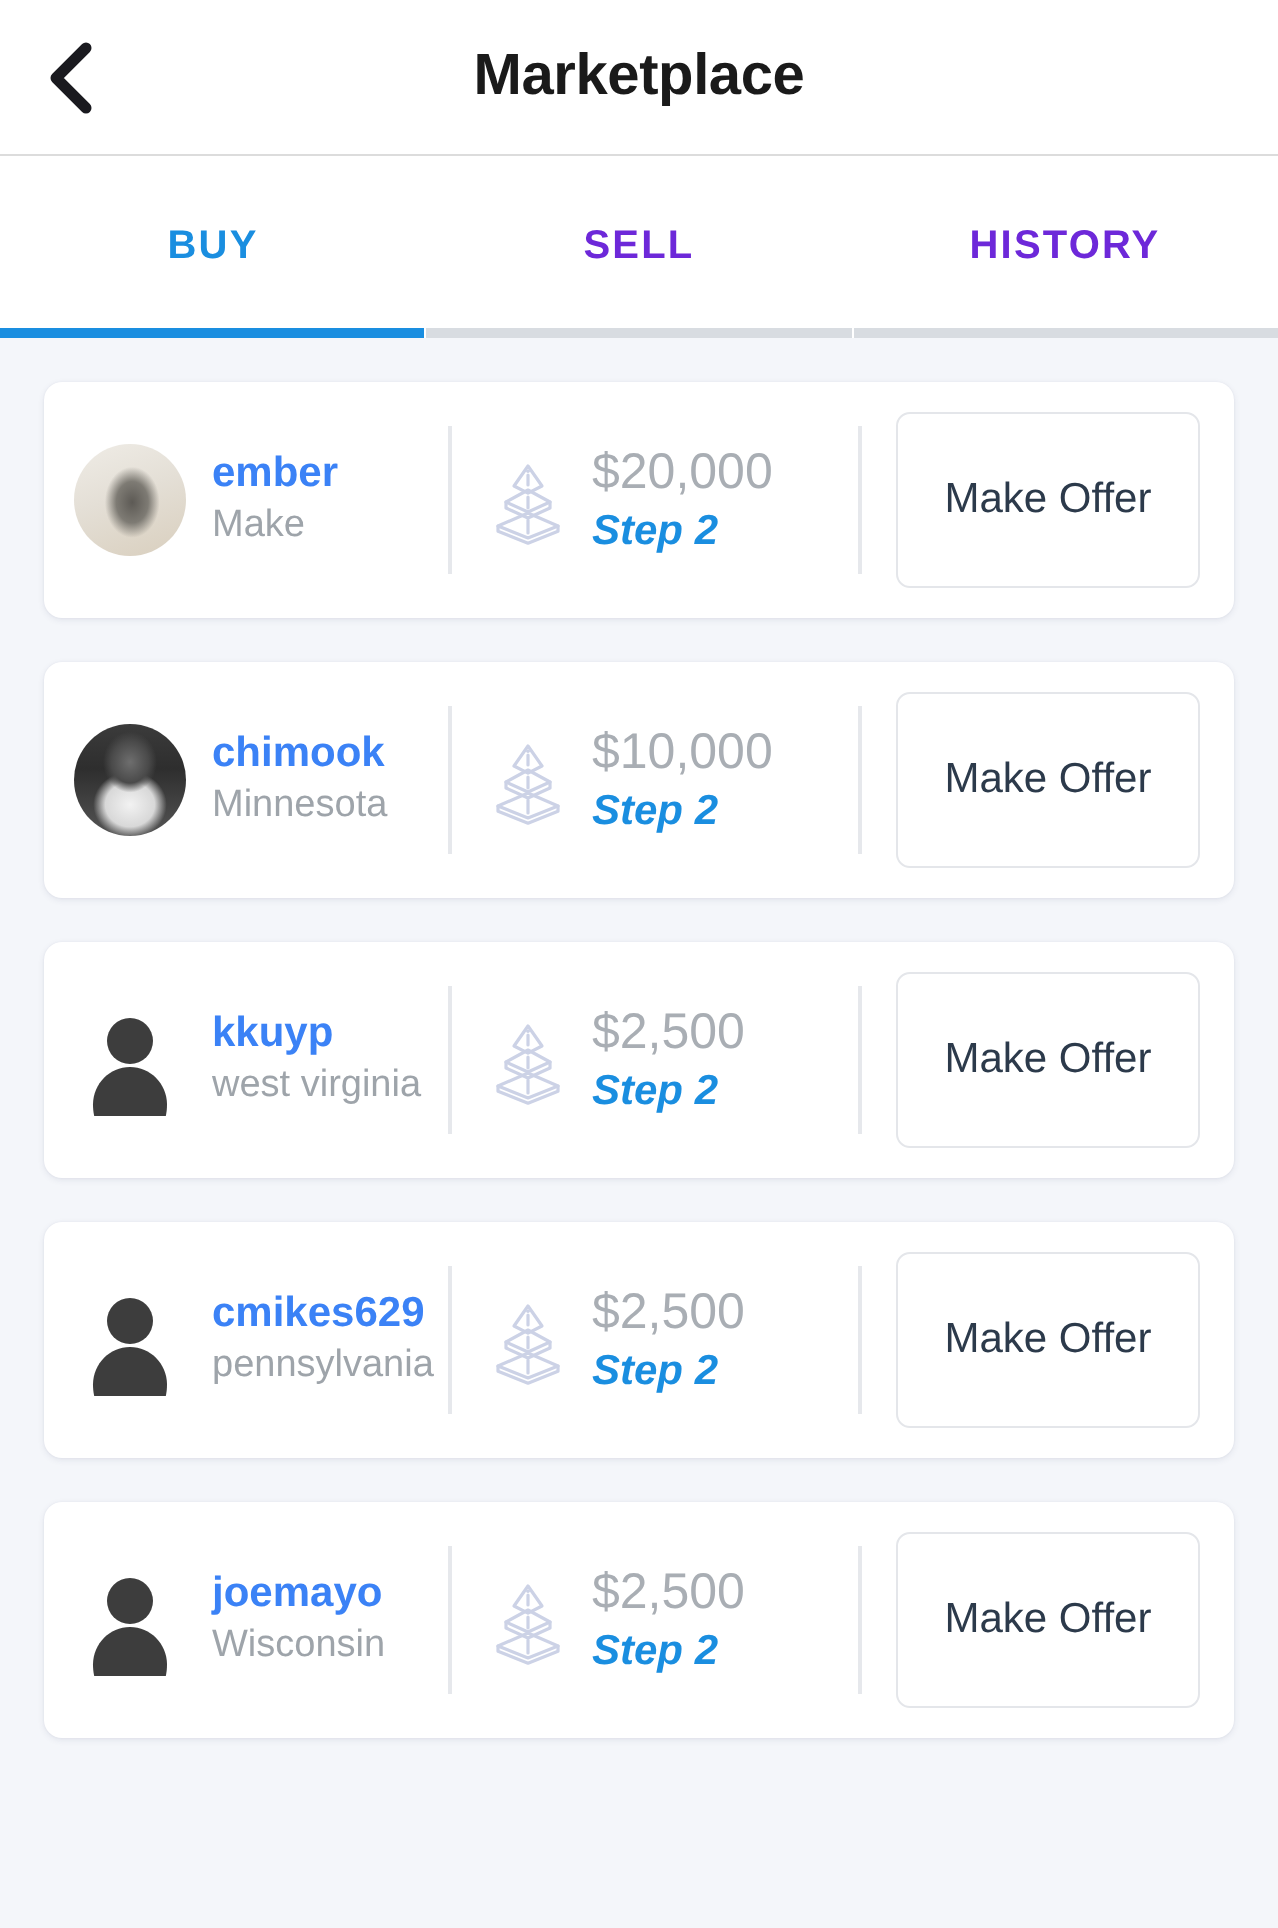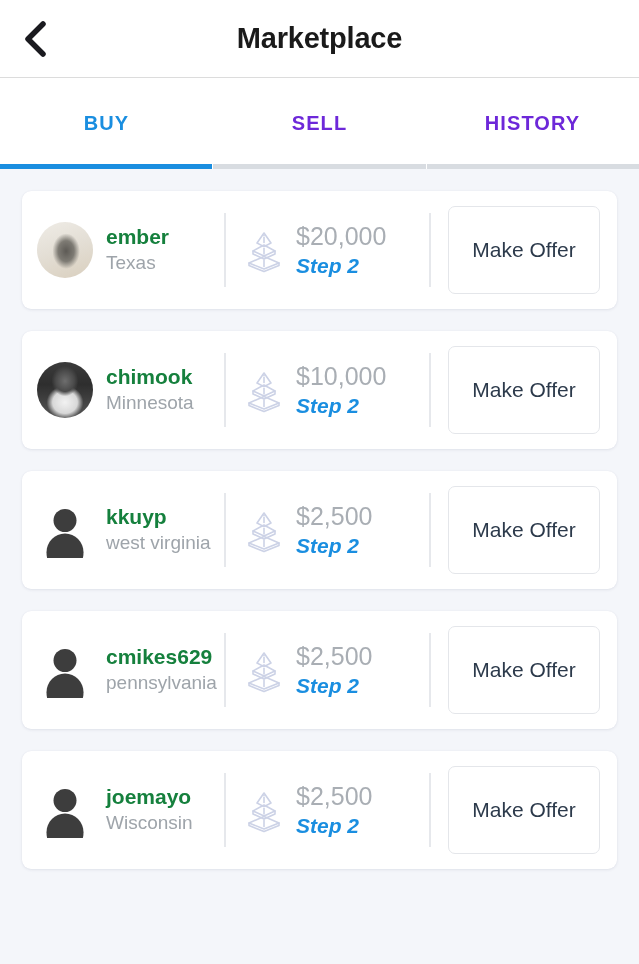--- a/index.html
+++ b/index.html
@@ -180,21 +180,21 @@
     margin-left: 13px;
     min-width: 0;
     display: flex;
     flex-direction: column;
     justify-content: center;
   }
 
   .username {
     font-size: 21px;
     font-weight: bold;
-    color: #15803d;
+    color: #3b82f6;
     line-height: 1.22;
     white-space: nowrap;
   }
 
   .location {
     font-size: 19px;
     color: #9ea4aa;
     line-height: 1.3;
     margin-top: 1px;
     white-space: nowrap;
@@ -303,21 +303,21 @@
     </div>
   </div>
 
   <div class="list" id="listing-container">
   <div class="card">
 
     <div class="user-cell">
       <div class="avatar photo-a"></div>
       <div class="user-text">
         <div class="username">ember</div>
-        <div class="location">Texas</div>
+        <div class="location">Make</div>
       </div>
     </div>
 
     <div class="divider"></div>
 
     <div class="step-cell">
       <span class="step-icon">
         <svg width="40" height="44" viewBox="0 0 40 44" fill="none" stroke="#ccd2e6" stroke-width="1.6" stroke-linejoin="round" stroke-linecap="round">
 
           <path d="M20 4 L27 14 L20 17.6 L13 14 Z"></path>

